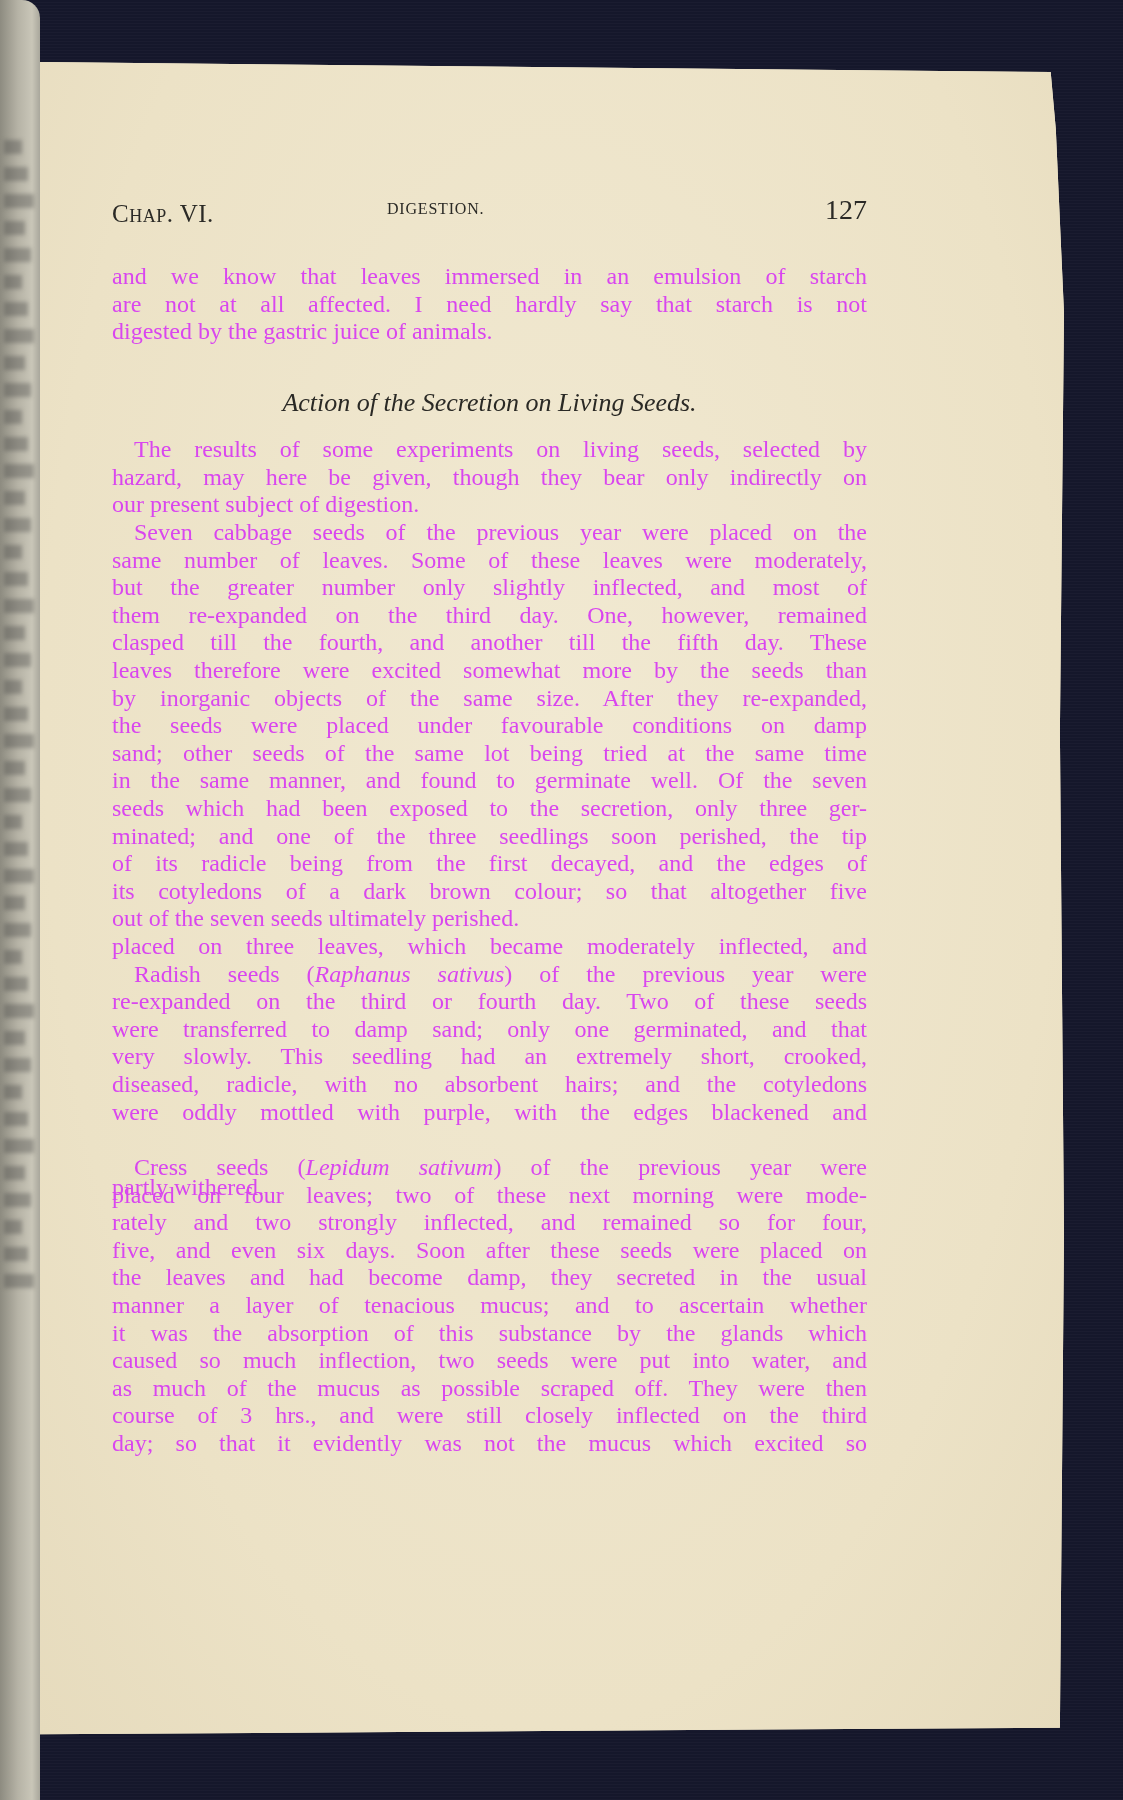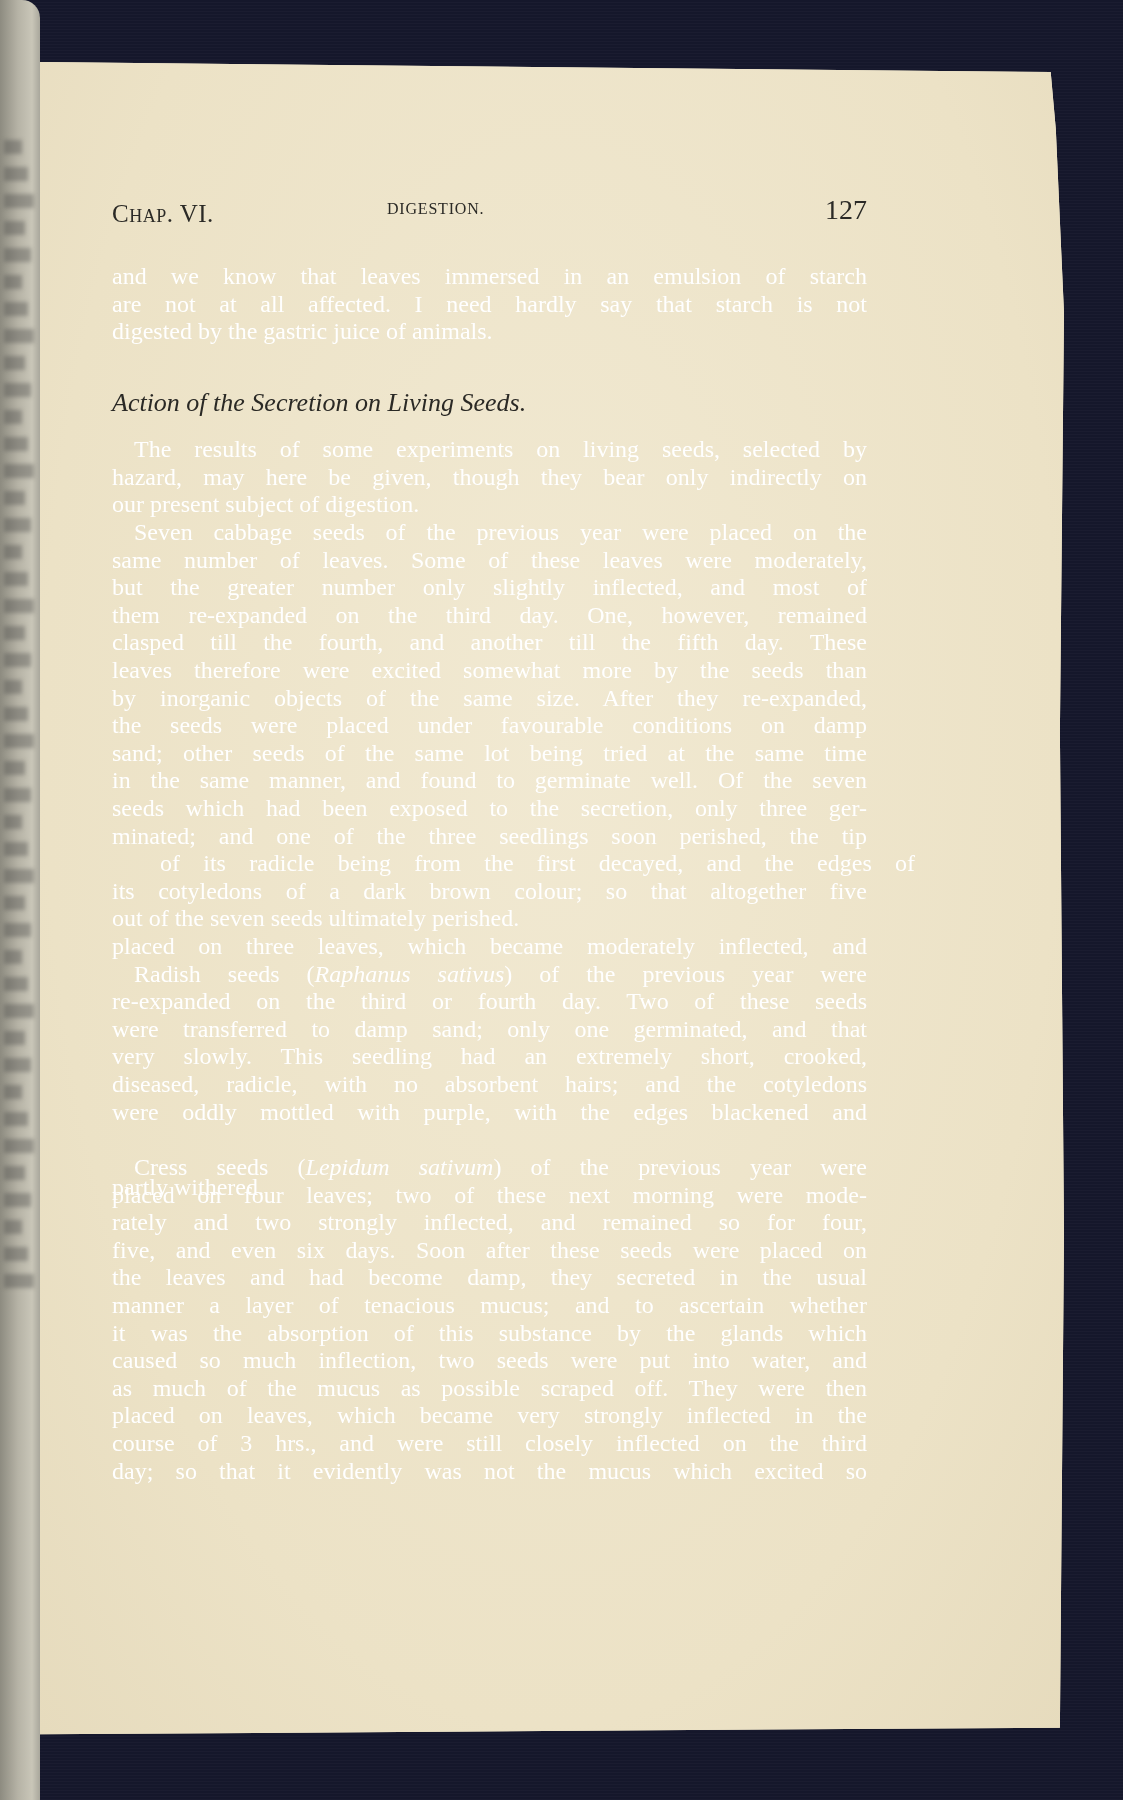--- a/index.html
+++ b/index.html
@@ -12,27 +12,27 @@
     border-radius:0 18px 0 0;}
   .prev-page .ghost{position:absolute;left:4px;width:30px;height:14px;background:rgba(60,60,60,0.35);filter:blur(2px);}
   .page{position:absolute;left:40px;top:62px;width:1024px;height:1674px;
     background:#eee5cb;
     background-image:radial-gradient(ellipse at 50% 40%,#f1e9d2 0%,#ece2c6 70%,#e6dbbd 100%);
     clip-path:polygon(0 0,98.7% 0.6%,99.2% 4%,100% 15%,99.6% 40%,100% 70%,99.6% 99.5%,0 99.9%);}
   .runhead{position:absolute;top:196px;left:112px;width:755px;height:30px;color:#2b2a26;}
   .runhead .chap{position:absolute;left:0;top:4px;font-size:25px;font-variant:small-caps;letter-spacing:0.5px;}
   .runhead .title{position:absolute;left:275px;top:4px;font-size:16px;letter-spacing:0.8px;text-align:right;}
   .runhead .num{position:absolute;right:0;top:-2px;font-size:28px;}
-  .text{position:absolute;left:112px;width:755px;color:#ffffff;}
+  .text{position:absolute;left:112px;width:755px;color:#d946ef;}
   .line{display:block;height:27.6px;line-height:27.6px;font-size:24px;text-align:justify;
     text-align-last:justify;white-space:nowrap;overflow:visible;}
   .line.last{text-align-last:left;}
   .line.indent{padding-left:22px;}
   .line .it{font-style:italic;}
-  .heading{position:absolute;left:112px;width:755px;top:388px;
+  .heading{position:absolute;left:112px;width:755px;top:388px;text-align:center;
     font-size:26px;font-style:italic;color:#2a2925;}
   .line-inner{display:block;width:100%;white-space:normal;}
 </style>
 </head>
 <body>
 
 <div class="cloth"></div>
 
 <div class="prev-page" id="prevPage">
     <span class="ghost" style="top: 140px; width: 18px;"></span>
@@ -145,21 +145,21 @@
     <span class="line">
       <span class="line-inner" style="text-align: justify; text-align-last: justify;"><span>in the same manner, and found to germinate well. Of the seven</span></span>
     </span>
     <span class="line">
       <span class="line-inner" style="text-align: justify; text-align-last: justify;"><span>seeds which had been exposed to the secretion, only three ger-</span></span>
     </span>
     <span class="line">
       <span class="line-inner" style="text-align: justify; text-align-last: justify;"><span>minated; and one of the three seedlings soon perished, the tip</span></span>
     </span>
     <span class="line">
-      <span class="line-inner" style="text-align: justify; text-align-last: justify; margin-left: 48px;"><span>of its radicle being from the first decayed, and the edges of</span></span>
+      <span class="line-inner" style="text-align: justify; text-align-last: justify;"><span>of its radicle being from the first decayed, and the edges of</span></span>
     </span>
     <span class="line">
       <span class="line-inner" style="text-align: justify; text-align-last: justify;"><span>its cotyledons of a dark brown colour; so that altogether five</span></span>
     </span>
     <span class="line last">
       <span class="line-inner" style="text-align: justify; text-align-last: left;"><span>out of the seven seeds ultimately perished.</span></span>
     </span>
   </div>
 <div class="text" id="block-3" style="top:933px;">
     <span class="line">
@@ -209,21 +209,18 @@
     <span class="line">
       <span class="line-inner" style="text-align: justify; text-align-last: justify;"><span>it was the absorption of this substance by the glands which</span></span>
     </span>
     <span class="line">
       <span class="line-inner" style="text-align: justify; text-align-last: justify;"><span>caused so much inflection, two seeds were put into water, and</span></span>
     </span>
     <span class="line">
       <span class="line-inner" style="text-align: justify; text-align-last: justify;"><span>as much of the mucus as possible scraped off. They were then</span></span>
     </span>
     <span class="line">
-      <span class="line-inner" style="text-align: justify; text-align-last: justify;"><span>placed on leaves, which became very strongly inflected in the</span></span>
-    </span>
-    <span class="line">
       <span class="line-inner" style="text-align: justify; text-align-last: justify;"><span>course of 3 hrs., and were still closely inflected on the third</span></span>
     </span>
     <span class="line">
       <span class="line-inner" style="text-align: justify; text-align-last: justify;"><span>day; so that it evidently was not the mucus which excited so</span></span>
     </span>
   </div>
 
 </body></html>

